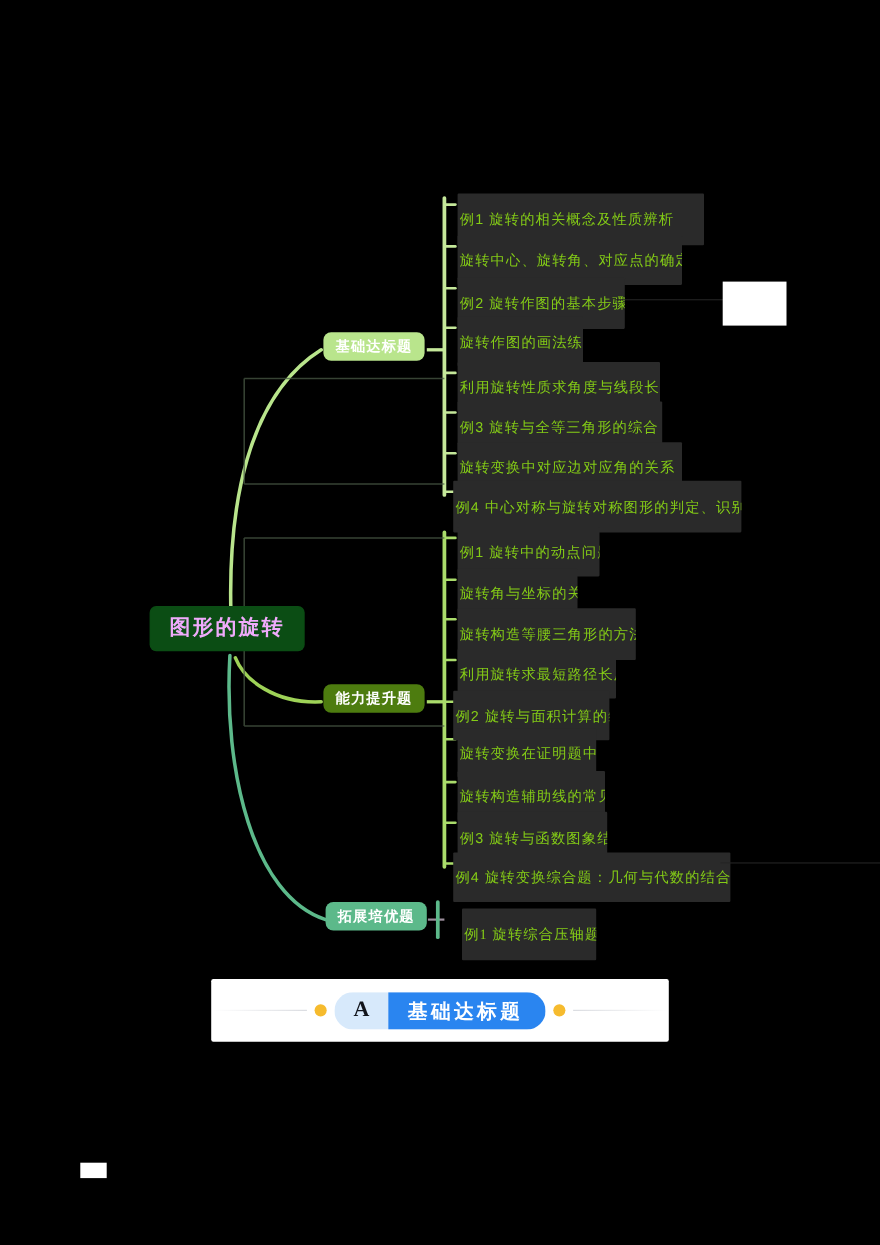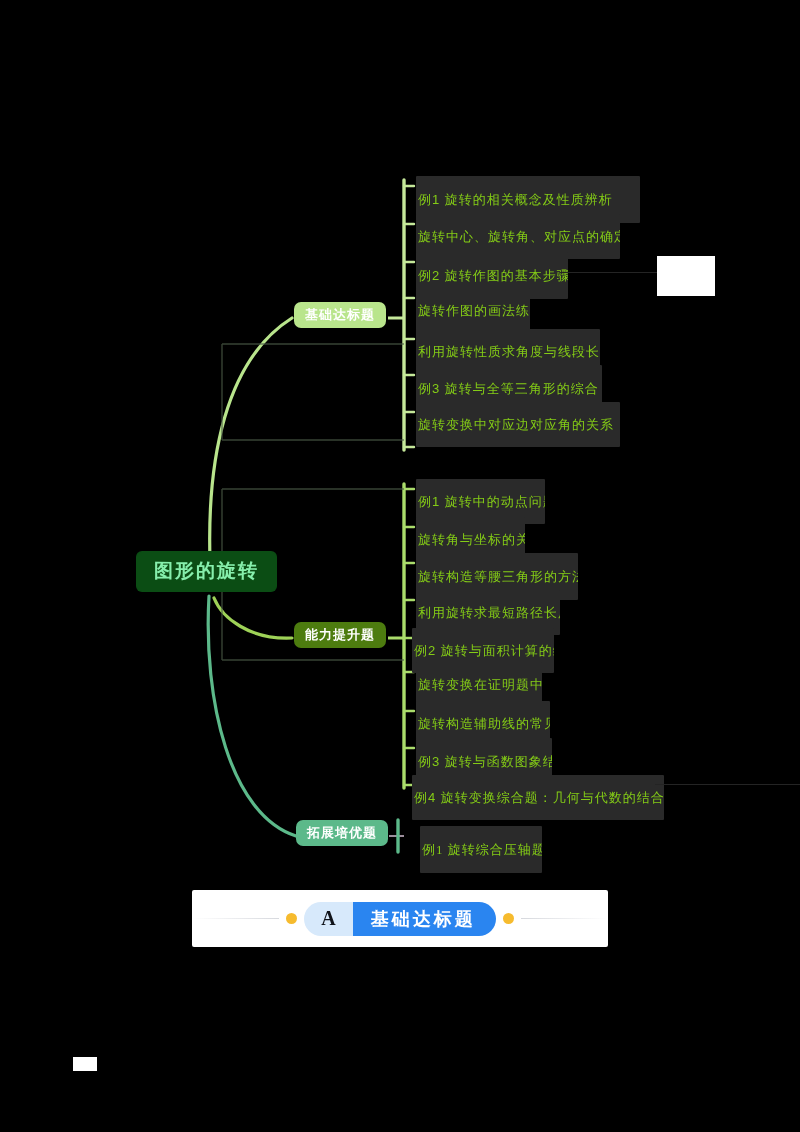--- a/index.html
+++ b/index.html
@@ -12,21 +12,21 @@
   #canvas{position:absolute;inset:0;width:800px;height:1132px;}
   svg.wires{position:absolute;left:0;top:0;width:800px;height:1132px;pointer-events:none;}
 
   
   .root-node{
     position:absolute;
     left:137px;top:552px;
     padding:9px 17px 11px 17px;
     background:#0b4d14;
     border-radius:5px;
-    color:#86efac;
+    color:#f0abfc;
     font-size:19px;
     font-weight:bold;
     letter-spacing:2px;
     line-height:1;
     white-space:nowrap;
     box-shadow:0 0 0 1px #0b4d14;
   }
 
   
   .branch-label{
@@ -178,20 +178,21 @@
   <div class="branch-label b3">拓展培优题</div>
 
   <div class="leaf tall" style="left:416px;top:176px;width:220px;">例1 旋转的相关概念及性质辨析</div>
   <div class="leaf" style="left:416px;top:214px;width:200px;">旋转中心、旋转角、对应点的确定</div>
   <div class="leaf tall" style="left:416px;top:252px;width:148px;">例2 旋转作图的基本步骤</div>
   <div class="trail" style="left:560px;top:272px;width:100px;"></div>
   <div class="leaf" style="left:416px;top:288px;width:110px;">旋转作图的画法练习</div>
   <div class="leaf" style="left:416px;top:329px;width:180px;">利用旋转性质求角度与线段长度</div>
   <div class="leaf tall" style="left:416px;top:365px;width:182px;">例3 旋转与全等三角形的综合</div>
   <div class="leaf" style="left:416px;top:402px;width:200px;">旋转变换中对应边对应角的关系</div>
+  <div class="leaf tall" style="left:412px;top:437px;width:258px;">例4 中心对称与旋转对称图形的判定、识别</div>
 
   <div class="leaf" style="left:416px;top:479px;width:125px;">例1 旋转中的动点问题</div>
   <div class="leaf" style="left:416px;top:517px;width:105px;">旋转角与坐标的关系</div>
   <div class="leaf tall" style="left:416px;top:553px;width:158px;">旋转构造等腰三角形的方法</div>
   <div class="leaf" style="left:416px;top:590px;width:140px;">利用旋转求最短路径长度</div>
   <div class="leaf" style="left:412px;top:628px;width:138px;">例2 旋转与面积计算的综合应用</div>
   <div class="leaf" style="left:416px;top:662px;width:122px;">旋转变换在证明题中的使用</div>
   <div class="leaf" style="left:416px;top:701px;width:130px;">旋转构造辅助线的常见技巧</div>
   <div class="leaf tall" style="left:416px;top:738px;width:132px;">例3 旋转与函数图象结合</div>
   <div class="leaf" style="left:412px;top:775px;width:248px;">例4 旋转变换综合题：几何与代数的结合应用</div>

